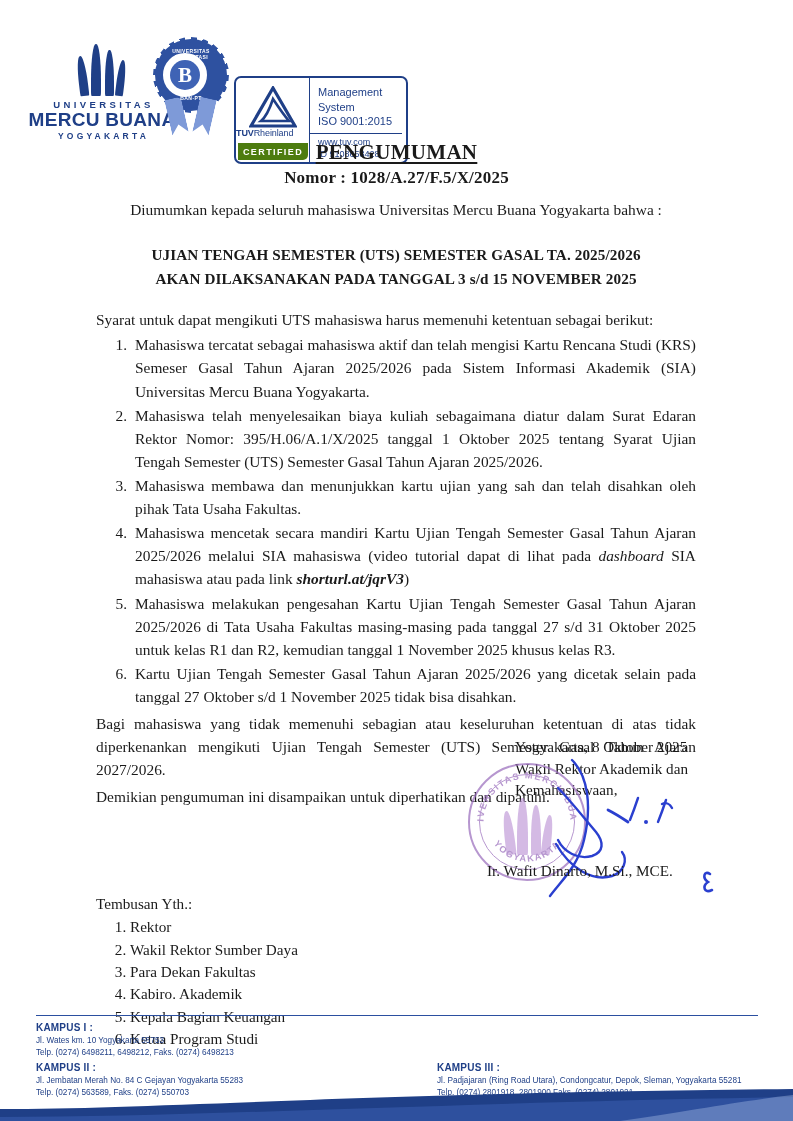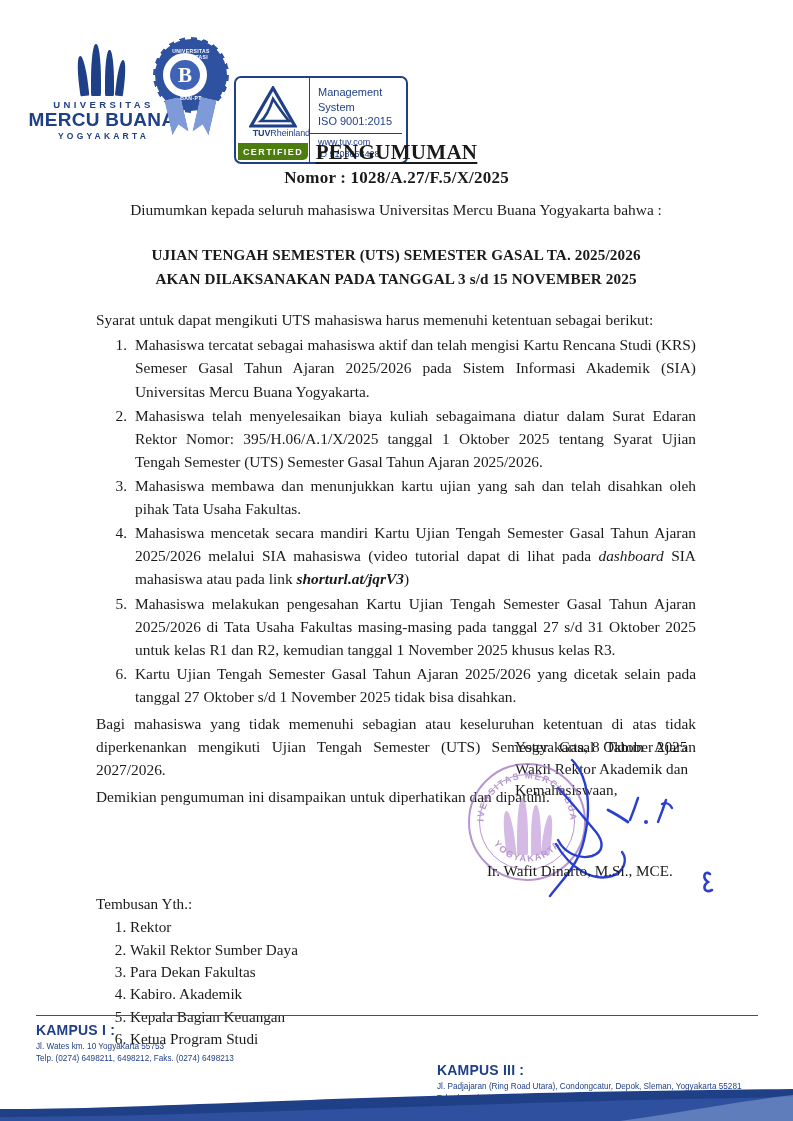--- a/index.html
+++ b/index.html
@@ -80,21 +80,21 @@
   .ribbon i:nth-child(2) { left: 30px; transform: rotate(13deg); }
 
   
   .tuv { position: absolute; left: 234px; top: 42px; width: 174px; height: 88px;
          border: 2px solid #1f3f87; border-radius: 7px; background: #fff;
          display: flex; }
   .tuv-left { width: 74px; position: relative; border-right: 1px solid #1f3f87; }
   .tuv-tri { position: absolute; left: 13px; top: 8px; width: 48px; height: 42px; }
   .tuv-tri svg { width: 48px; height: 42px; }
   .tuv-rhein {
-    position: absolute; left: 0; top: 50px; width: 74px; text-align: right;
+    position: absolute; left: 0; top: 50px; width: 98px; text-align: left;
     font-family: "Liberation Sans", sans-serif; font-size: 9px; font-weight: 700;
     color: #1f3f87; letter-spacing: -.1px;
   }
   .tuv-rhein span { font-weight: 400; }
   .tuv-cert {
     position: absolute; left: 2px; bottom: 2px; width: 70px; height: 17px;
     background: #4d7c0f; color: #fff; border-radius: 0 0 5px 0;
     font-family: "Liberation Sans", sans-serif; font-size: 9px; font-weight: 700;
     letter-spacing: 1.4px; display: flex; align-items: center; justify-content: center;
   }
@@ -160,21 +160,21 @@
   .signature { position: absolute; left: 512px; top: 748px; width: 220px; height: 160px; pointer-events: none; }
 
   
   .cc { position: absolute; top: 893px; left: 96px; font-size: 15.2px; line-height: 1.47; }
   .cc ol { list-style: decimal; padding-left: 34px; margin-top: 1px; }
 
   
   .footer { position: absolute; left: 0; bottom: 0; width: 793px; height: 112px; }
   .fr-line { position: absolute; left: 36px; top: 6px; width: 722px; height: 1px; background: #2b4fa0; }
   .f-col { position: absolute; font-family: "Liberation Sans", sans-serif; color: #1f3f87; font-size: 8.2px; line-height: 1.42; }
-  .f-col b { font-size: 14px; letter-spacing: .2px; }
+  .f-col b { font-size: 10px; letter-spacing: .2px; }
   .f-c1 { left: 36px; top: 12px; }
   .f-c2 { left: 36px; top: 52px; }
   .f-c3 { left: 437px; top: 52px; }
   .swoosh { position: absolute; left: 0; bottom: 0; width: 793px; height: 34px; }
 </style>
 </head>
 <body>
 
 <div class="page">
 
@@ -314,20 +314,25 @@
 
   <div class="footer">
     <div class="fr-line"></div>
 
     <div class="f-col f-c1">
       <b>KAMPUS I :</b>
       <div>Jl. Wates km. 10 Yogyakarta 55753</div>
       <div>Telp. (0274) 6498211, 6498212, Faks. (0274) 6498213</div>
     </div>
 
+    <div class="f-col f-c2">
+      <b>KAMPUS II :</b>
+      <div>Jl. Jembatan Merah No. 84 C Gejayan Yogyakarta 55283</div>
+      <div>Telp. (0274) 563589, Faks. (0274) 550703</div>
+    </div>
 
     <div class="f-col f-c3">
       <b>KAMPUS III :</b>
       <div>Jl. Padjajaran (Ring Road Utara), Condongcatur, Depok, Sleman, Yogyakarta 55281</div>
       <div>Telp. (0274) 2801918, 2801900 Faks. (0274) 2801921</div>
     </div>
 
     <svg class="swoosh" viewBox="0 0 793 34" preserveAspectRatio="none">
       <path d="M0 34 L0 22 C160 22, 360 6, 793 2 L793 34 Z" fill="#1f3f87"></path>
       <path d="M0 34 L0 30 C200 30, 430 16, 793 10 L793 34 Z" fill="#3a5fb0" opacity="0.55"></path>

